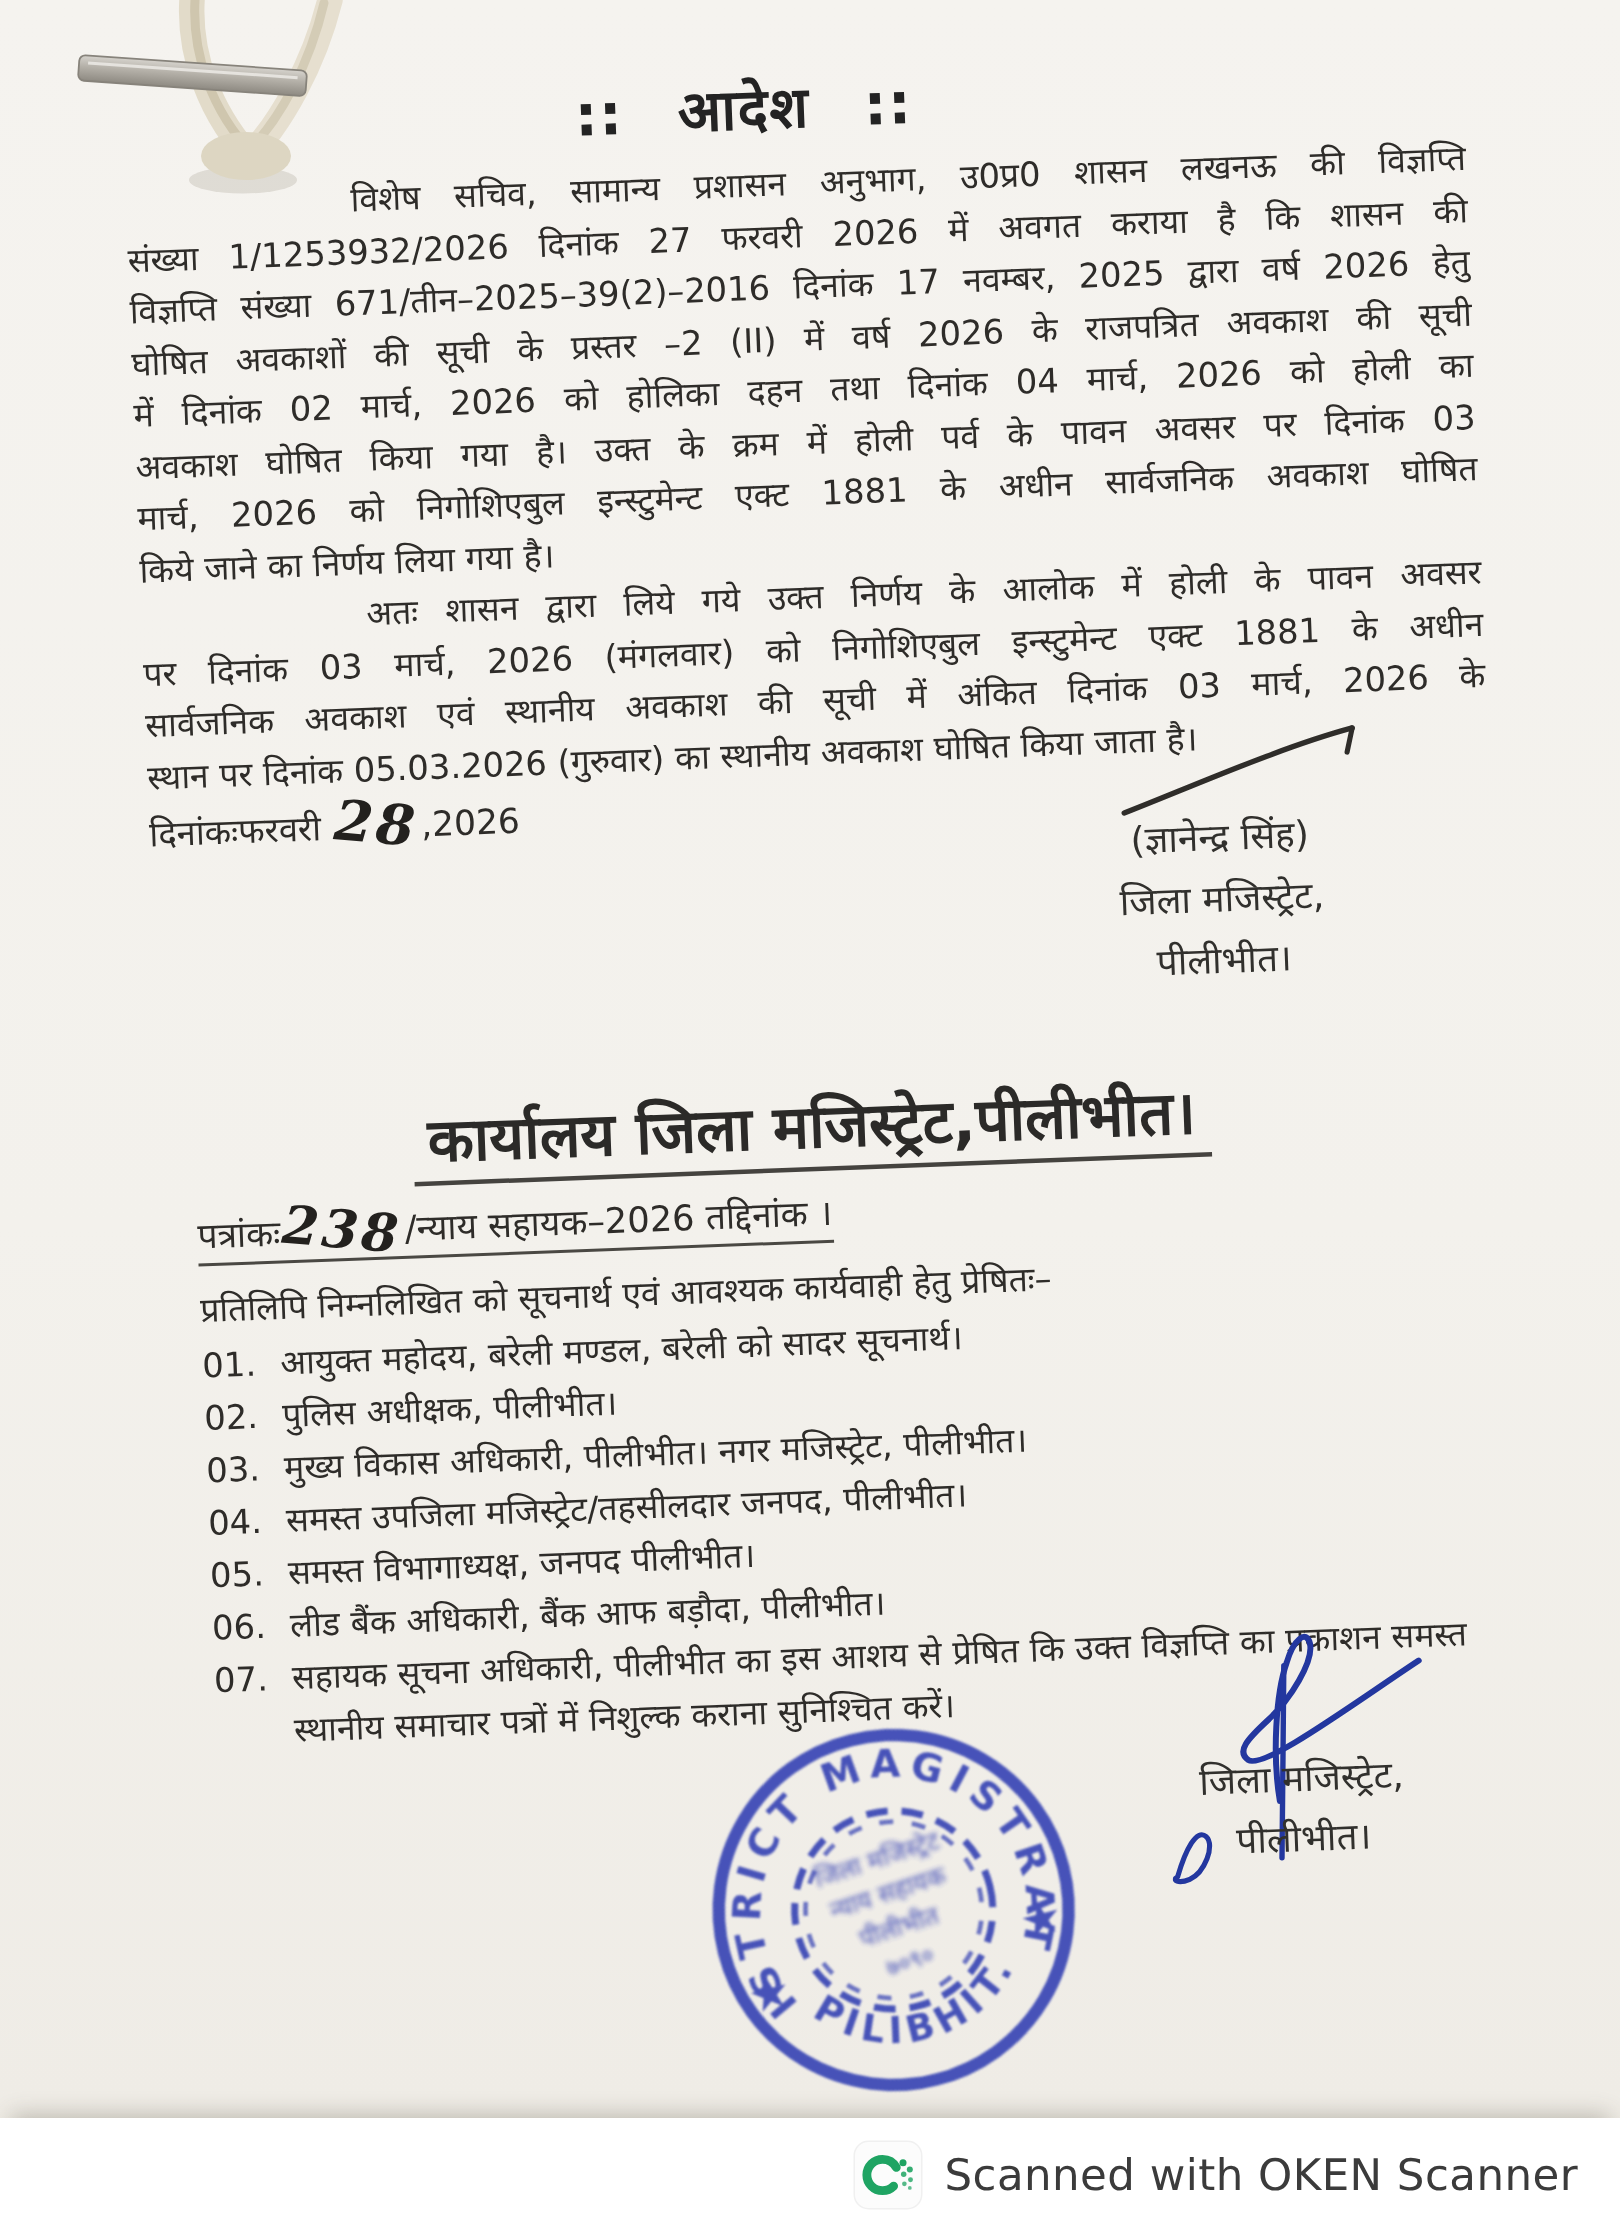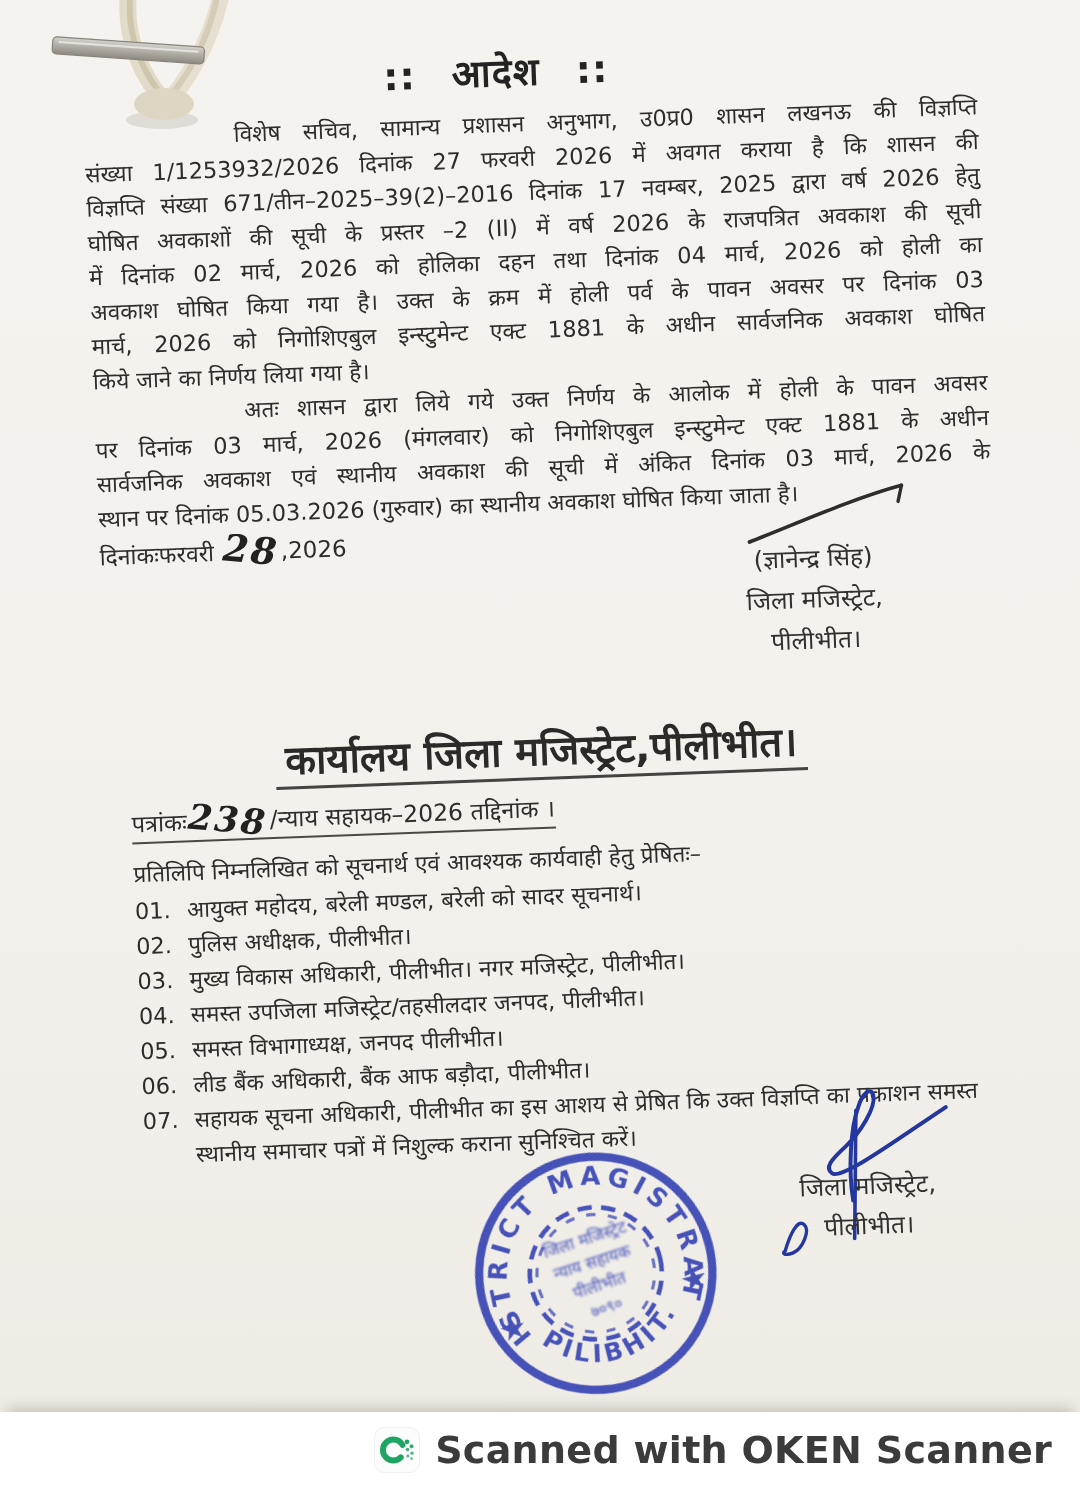--- a/index.html
+++ b/index.html
@@ -90,21 +90,21 @@
   .scan-footer{
     position:absolute;left:0;right:0;top:1412px;bottom:0;background:#ffffff;
     display:flex;align-items:center;justify-content:flex-end;
     gap:15px;padding-right:28px;
     box-shadow:0 -9px 14px -7px rgba(74,66,52,.30);
   }
   .oken-badge{
     width:46px;height:46px;border-radius:10px;background:#fcfcfc;
     border:1px solid #f0f0f0;display:flex;align-items:center;justify-content:center;
   }
-  .scan-label{font-size:38px;font-weight:700;color:#3b3b3b;letter-spacing:.3px;}
+  .scan-label{font-size:29px;font-weight:400;color:#3b3b3b;letter-spacing:.3px;}
 
   
   .stamp-stroke{stroke:var(--stamp-blue);fill:none;}
   .stamp-fill{fill:var(--stamp-blue);}
   .pen{stroke:var(--pen-blue);fill:none;stroke-linecap:round;stroke-linejoin:round;}
   .inkline{stroke:#2f2d2a;fill:none;stroke-linecap:round;stroke-linejoin:round;}
 </style>
 </head>
 <body>
 

